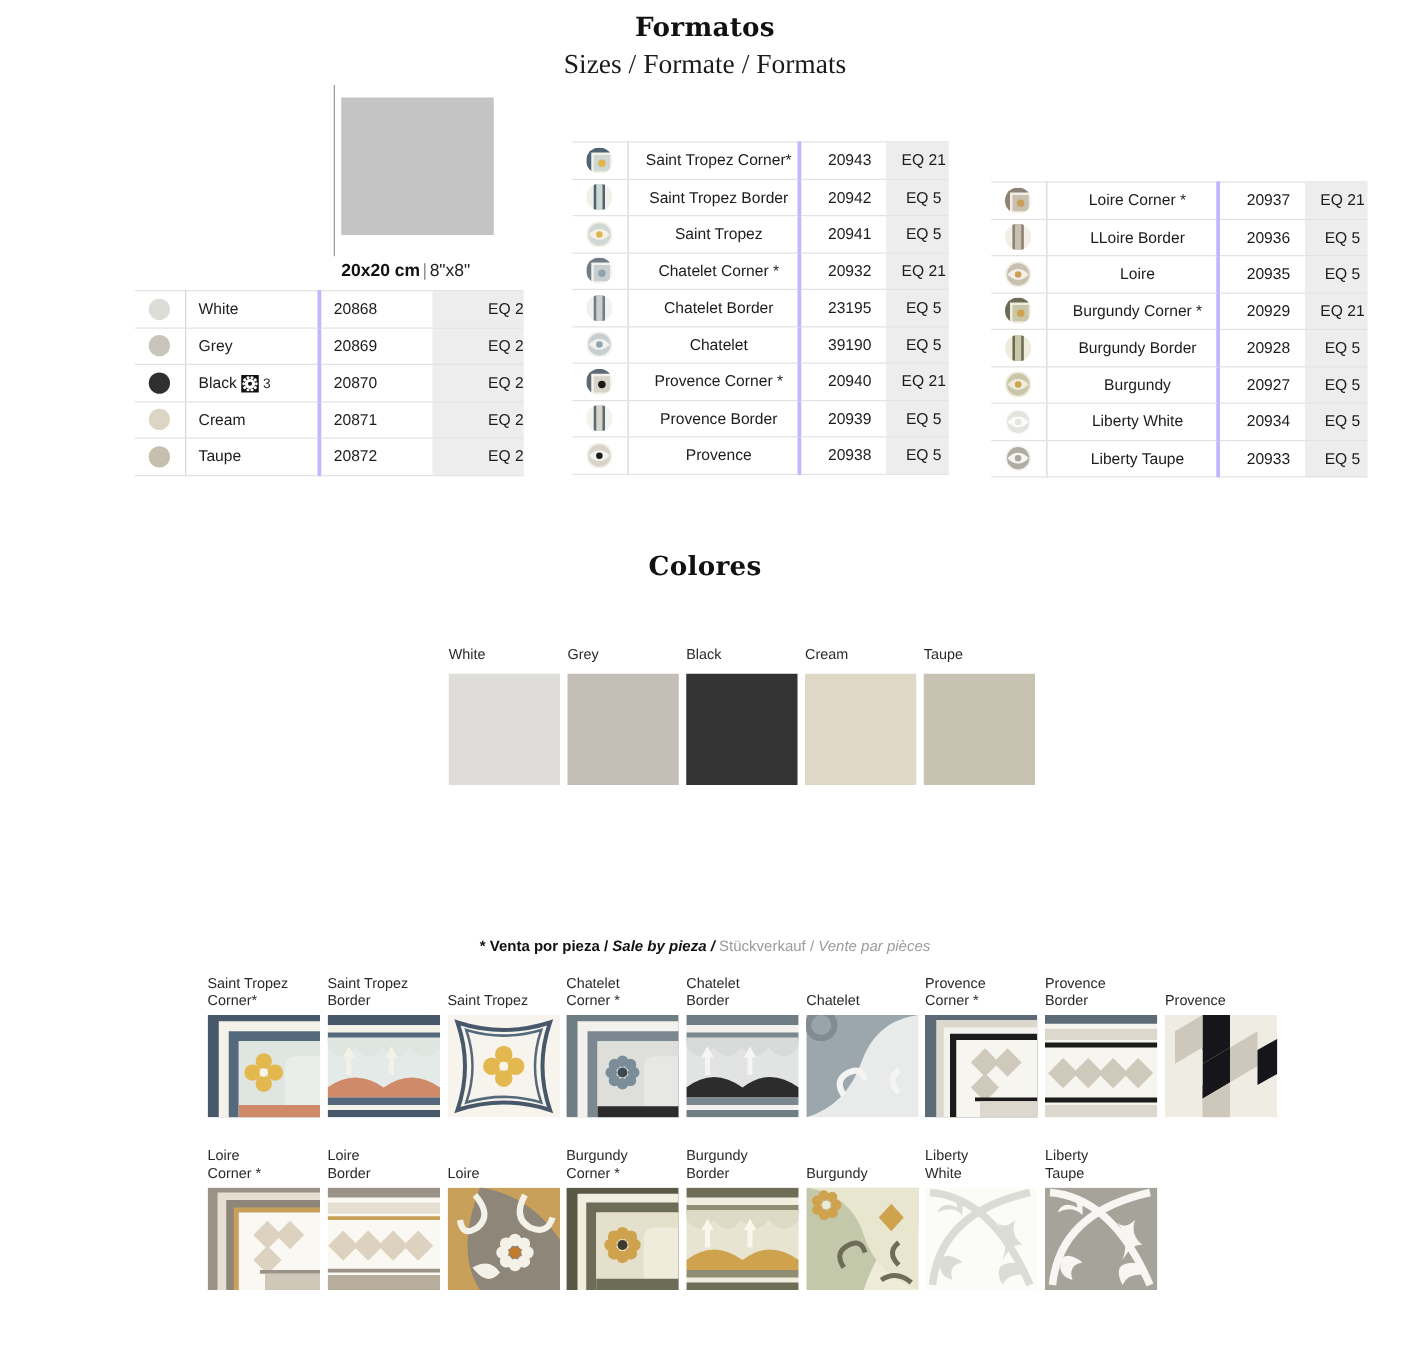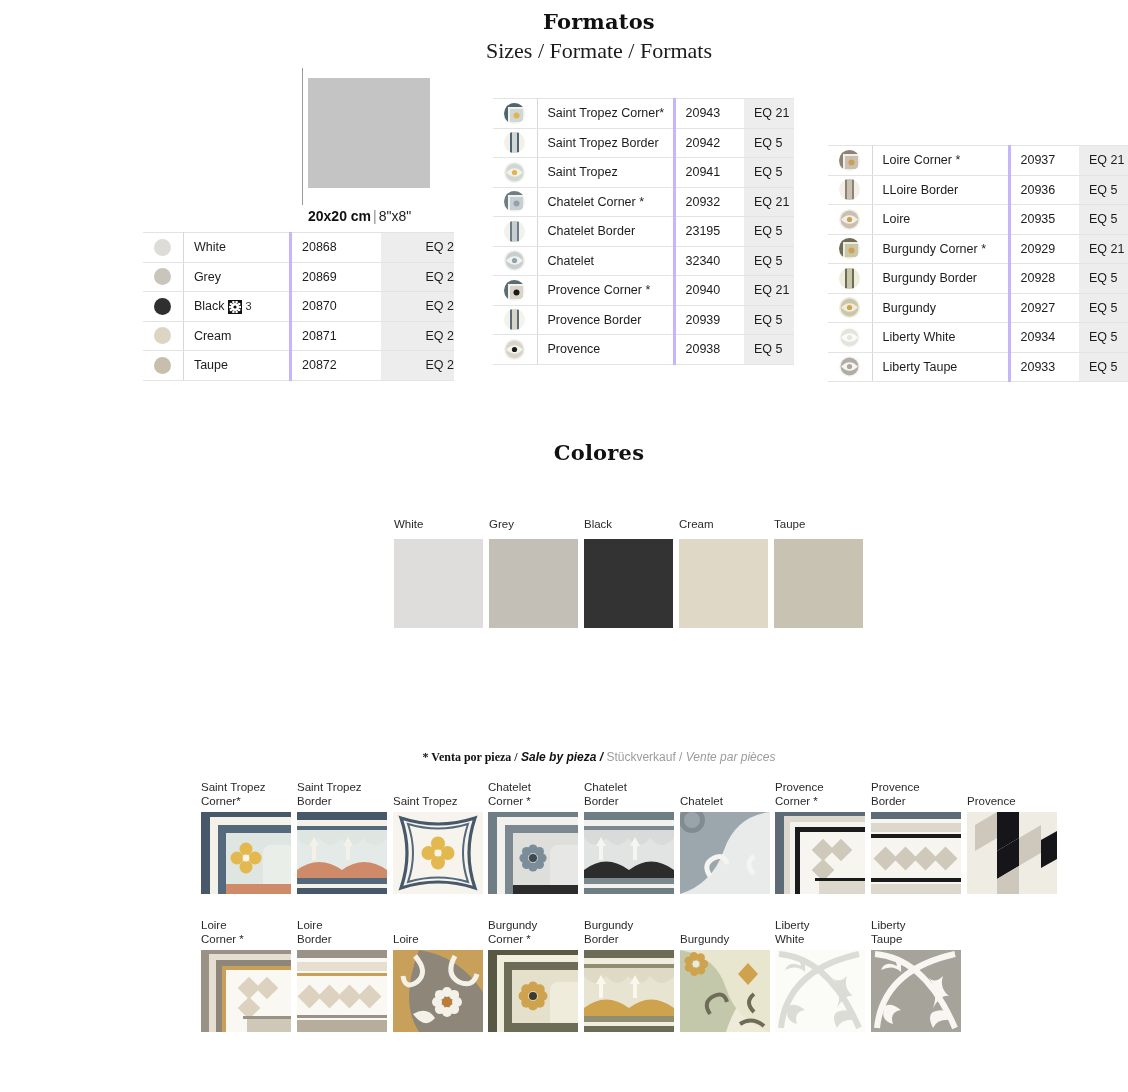--- a/index.html
+++ b/index.html
@@ -5,21 +5,21 @@
 <style>
   * { box-sizing: border-box; }
   html, body {
     margin: 0; padding: 0;
     width: 1128px; height: 1092px;
     background: #ffffff;
     font-family: "Liberation Sans", sans-serif;
     color: #1a1a1a;
     overflow: hidden;
   }
-  .page { position: relative; width: 1064px; height: 1092px; margin-left: 35px; }
+  .page { position: relative; width: 1064px; height: 1092px; }
 
   
   .section-head { text-align: center; }
   .section-title {
     font-family: "DejaVu Serif", "Liberation Serif", serif;
     font-weight: 700;
     font-size: 21px;
     letter-spacing: .2px;
     color: #111;
     margin: 0;
@@ -71,26 +71,26 @@
   .ptable td.c-name  { padding-left: 10px; }
   .ptable td.c-code  { padding-left: 10px; border-left: 3px solid #c4b5fd; }
   .ptable td.c-eq    { padding-left: 10px; background: #ededed; }
 
   
   #table-sizes { left: 108px; top: 232px; width: 311px; }
   #table-sizes td.c-name { width: 113px; }
   #table-sizes td.c-code { width: 98px; }
   #table-sizes td.c-eq   { width: 56px; padding-left: 44px; }
 
-  #table-decor-a { left: 458px; top: 98px; width: 301px; }
+  #table-decor-a { left: 458px; top: 113px; width: 301px; text-align: center; }
   #table-decor-a td.c-name { width: 137px; }
   #table-decor-a td.c-code { width: 70px; }
   #table-decor-a td.c-eq   { width: 50px; }
 
-  #table-decor-b { left: 793px; top: 145px; width: 301px; }
+  #table-decor-b { left: 793px; top: 145px; width: 301px; text-align: center; }
   #table-decor-b td.c-name { width: 137px; }
   #table-decor-b td.c-code { width: 70px; }
   #table-decor-b td.c-eq   { width: 50px; }
 
   .dot { display: inline-block; width: 17px; height: 17px; border-radius: 50%; vertical-align: middle; }
   .thumb-tile {
     display: inline-block; width: 21px; height: 21px;
     border-radius: 50%; vertical-align: middle;
     overflow: hidden; position: relative;
   }
@@ -110,21 +110,21 @@
   .color-cell { position: absolute; top: 0; width: 89px; }
   .color-label { font-size: 11.5px; color: #2a2a2a; margin-bottom: 9px; }
   .color-chip  { width: 89px; height: 89px; }
 
   
   #decor-head { position: absolute; left: 0; top: 685px; width: 1128px; }
   .decor-note {
     position: absolute; left: 0; top: 750px; width: 1128px;
     text-align: center; font-size: 12px;
   }
-  .decor-note .b  { font-weight: 700; color: #111; font-family: Liberation Serif, serif; }
+  .decor-note .b  { font-weight: 700; color: #111; }
   .decor-note .bi { font-weight: 700; font-style: italic; color: #111; }
   .decor-note .g  { color: #9b9b9b; text-align: right; }
   .decor-note .gi { color: #9b9b9b; font-style: italic; }
 
   .decor-grid { position: absolute; left: 0; top: 770px; width: 1128px; }
   .decor-item { position: absolute; }
   .decor-label {
     font-size: 11.5px; color: #2a2a2a; line-height: 14px;
     position: absolute; bottom: 100%; left: 0; width: 100px;
     padding-bottom: 4px;
@@ -261,21 +261,21 @@
           <td class="c-eq">EQ 5</td>
         </tr>
         <tr>
           <td class="c-thumb"><span class="thumb-tile"><svg viewBox="0 0 21 21">
                 <rect width="21" height="21" fill="#f1f1ee"></rect>
       <circle cx="10.5" cy="10.5" r="9" fill="#c9cfd1"></circle>
       <path d="M2 10.5 Q10.5 2 19 10.5 Q10.5 19 2 10.5 Z" fill="#f1f1ee"></path>
       <circle cx="10.5" cy="10.5" r="2.6" fill="#8fa2ad"></circle>
               </svg></span></td>
           <td class="c-name">Chatelet</td>
-          <td class="c-code">32340</td>
+          <td class="c-code">39190</td>
           <td class="c-eq">EQ 5</td>
         </tr>
         <tr>
           <td class="c-thumb"><span class="thumb-tile"><svg viewBox="0 0 21 21">
                 <rect width="21" height="21" fill="#f4f2ec"></rect>
       <rect x="0" y="0" width="21" height="4" fill="#5d6b76"></rect>
       <rect x="0" y="0" width="4" height="21" fill="#5d6b76"></rect>
       <rect x="6" y="6" width="13" height="13" fill="#d8d4ca"></rect>
       <circle cx="12.5" cy="12.5" r="3" fill="#1b1b1b"></circle>
               </svg></span></td>

